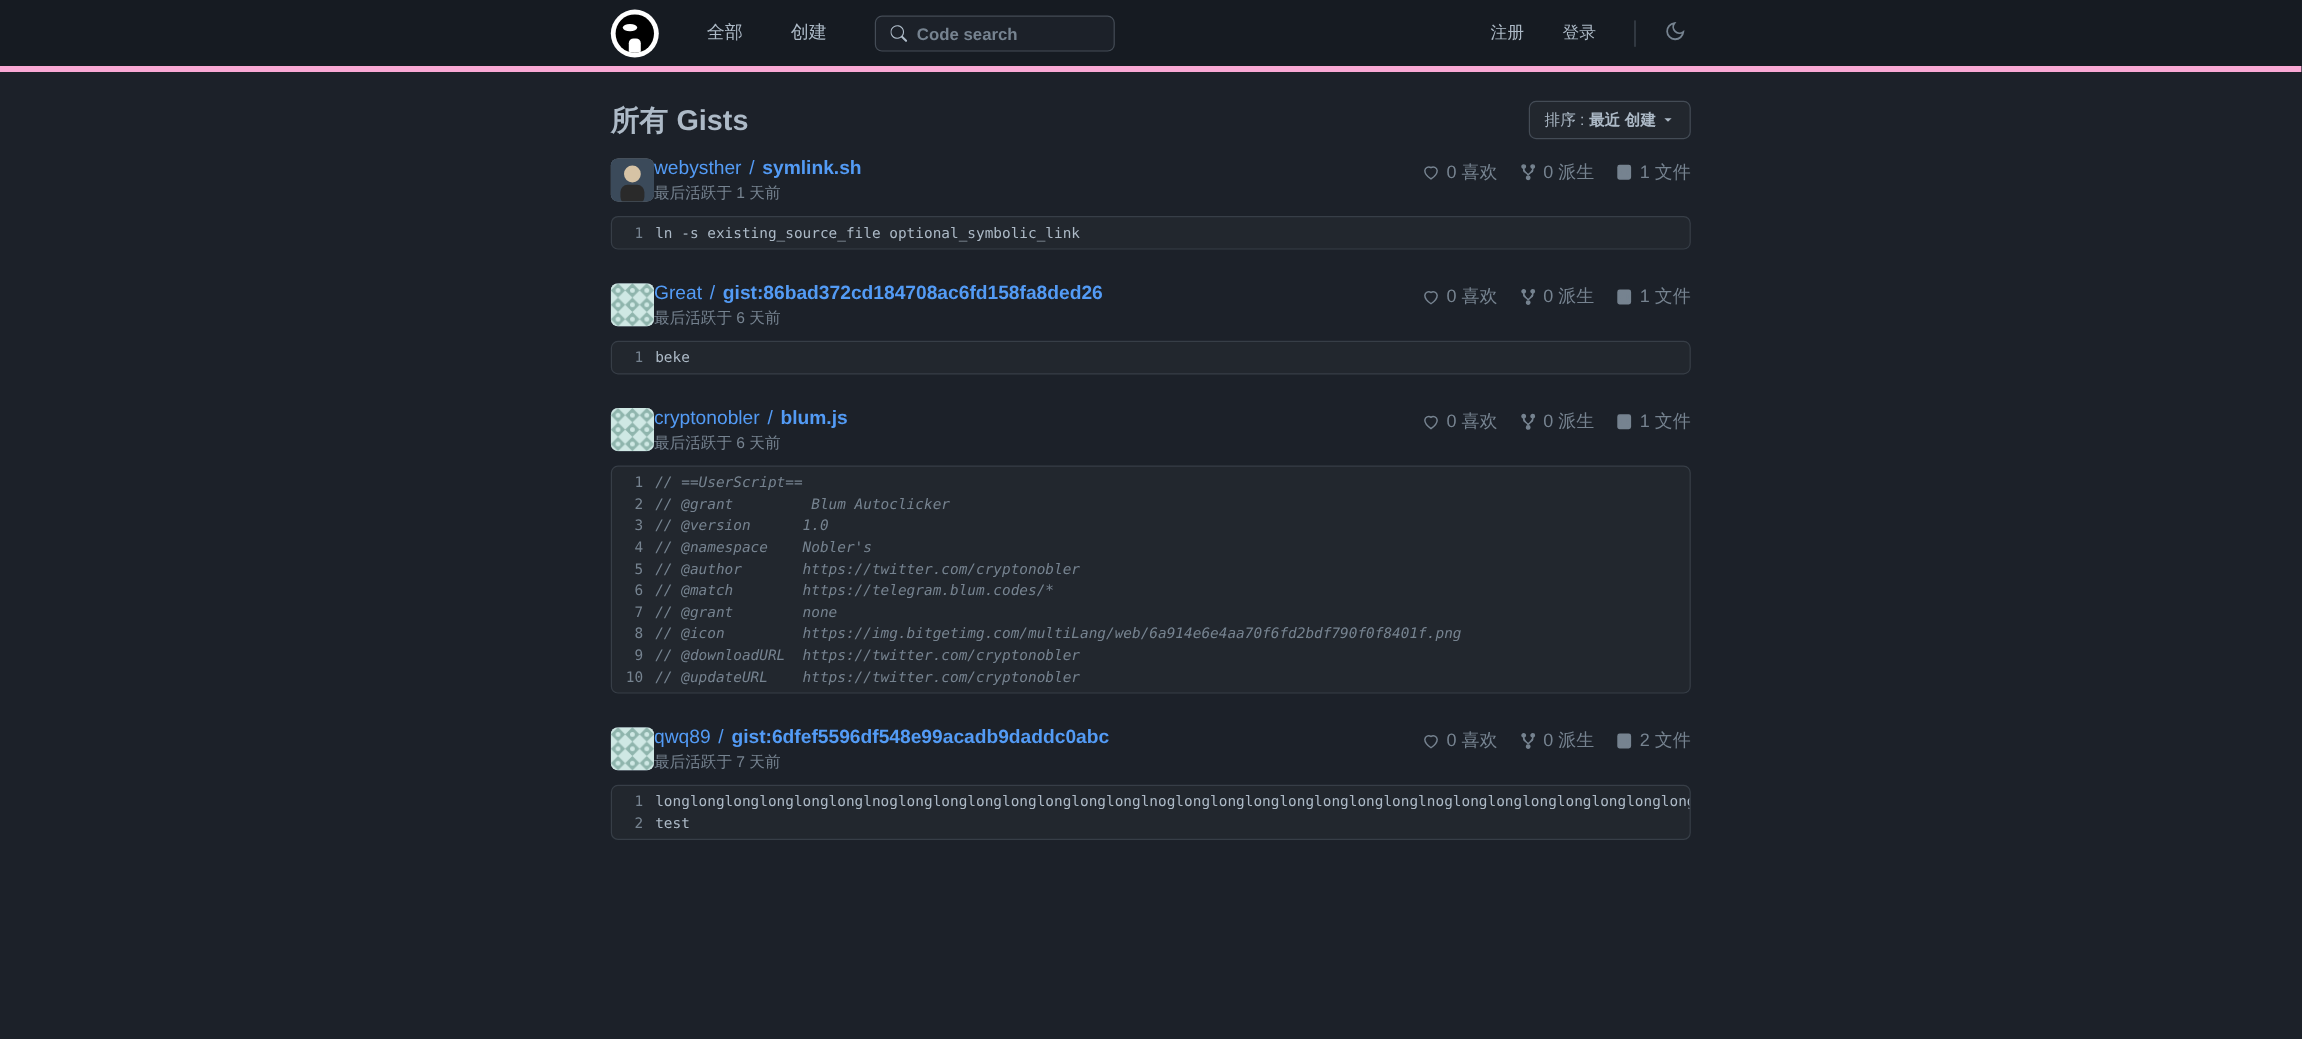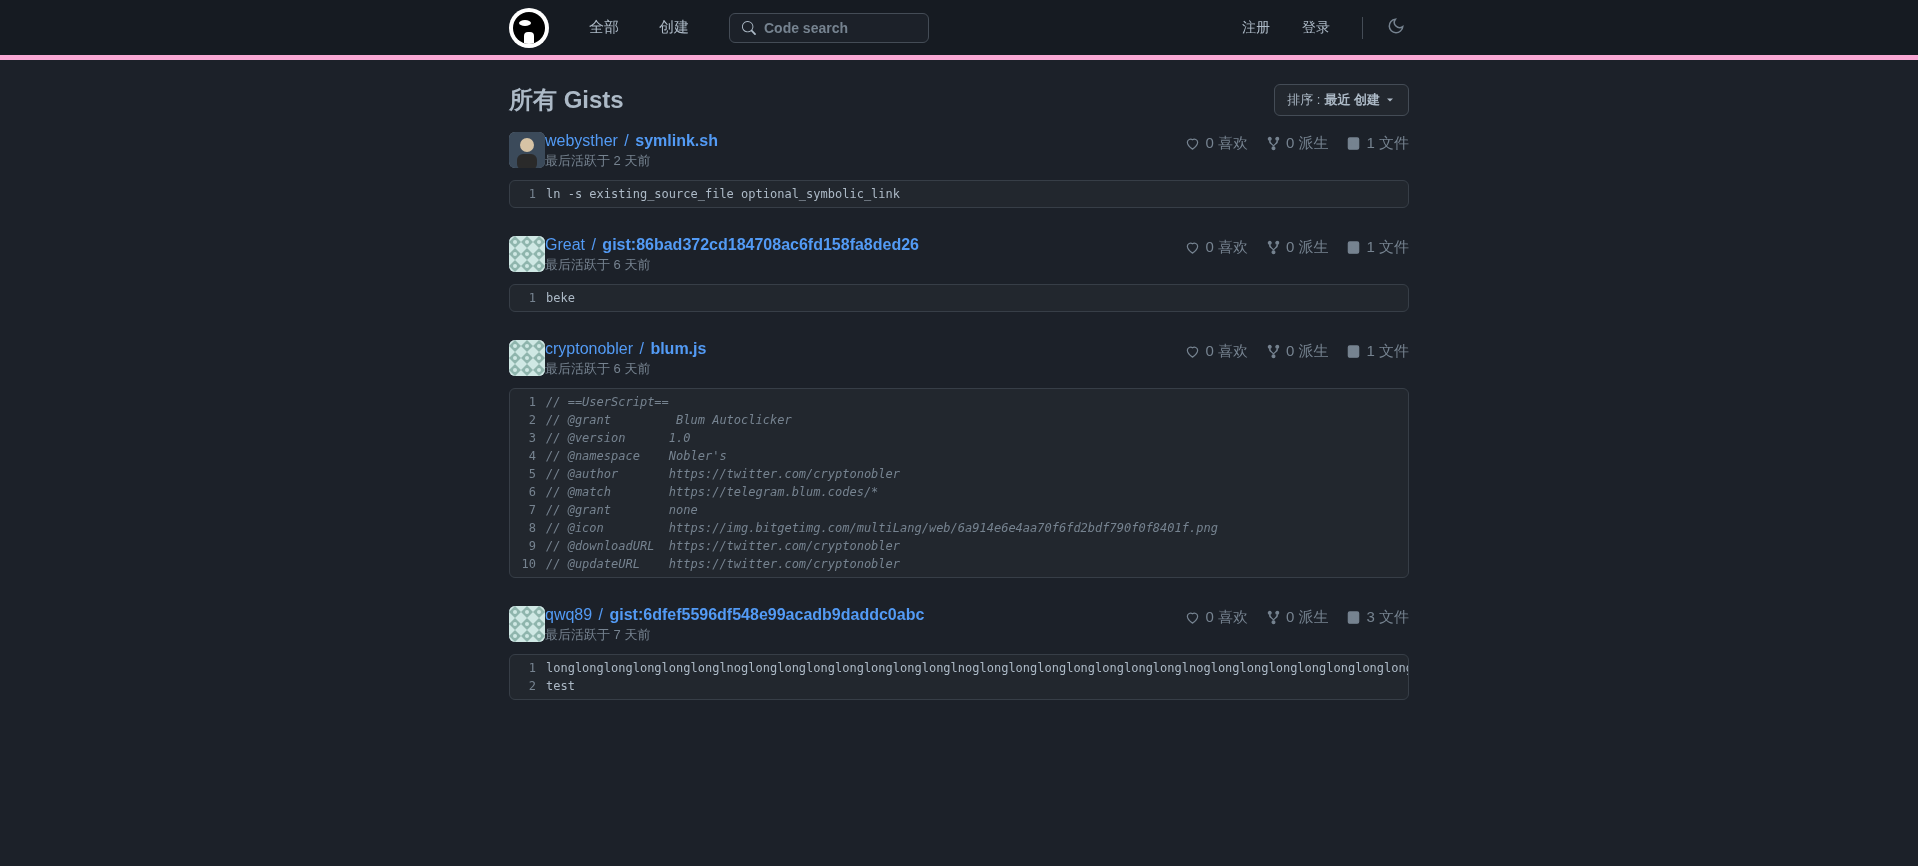--- a/index.html
+++ b/index.html
@@ -253,21 +253,21 @@
         <div class="gist-header">
           <a class="avatar">
             <svg viewBox="0 0 36 36">
               <rect width="36" height="36" fill="#3b4a5a"></rect>
               <circle cx="18" cy="13" r="7" fill="#d6c3a5"></circle>
               <rect x="8" y="22" width="20" height="16" rx="6" fill="#2a2a2a"></rect>
             </svg>
           </a>
           <div class="gist-meta">
             <div class="gist-title"><a>webysther</a><span class="sep"> / </span><a class="filename">symlink.sh</a></div>
-            <div class="gist-activity">最后活跃于 2 天前</div>
+            <div class="gist-activity">最后活跃于 1 天前</div>
           </div>
           <div class="gist-stats">
             <span class="stat">
               <svg class="icon" viewBox="0 0 16 16">
                 <path fill="none" stroke="currentColor" stroke-width="1.3" d="M8 14s-5.5-3.5-5.5-7.5A3.5 3.5 0 0 1 8 4a3.5 3.5 0 0 1 5.5 2.5C13.5 10.5 8 14 8 14z"></path>
               </svg>
               <span>0 喜欢</span>
             </span>
             <span class="stat">
               <svg class="icon" viewBox="0 0 16 16" fill="none" stroke="currentColor" stroke-width="1.3">
@@ -445,21 +445,21 @@
                 <path d="M4 4.5v2c0 2 4 2 4 4.5M12 4.5v2c0 2-4 2-4 4.5"></path>
               </svg>
               <span>0 派生</span>
             </span>
             <span class="stat">
               <svg class="icon" viewBox="0 0 16 16" fill="none" stroke="currentColor" stroke-width="1.3">
                 <rect x="2.5" y="2" width="11" height="12" rx="1.5"></rect>
                 <polyline points="6,6 4.5,8 6,10"></polyline>
                 <polyline points="10,6 11.5,8 10,10"></polyline>
               </svg>
-              <span>3 文件</span>
+              <span>2 文件</span>
             </span>
           </div>
         </div>
         <div class="codebox">
           <div class="code-line">
             <div class="ln">1</div>
             <div class="code">longlonglonglonglonglonglnoglonglonglonglonglonglonglonglnoglonglonglonglonglonglonglonglnoglonglonglonglonglonglonglonglnoglonglonglonglonglonglonglonglnolonglonglonglonglonglonglonglo</div>
           </div>
           <div class="code-line">
             <div class="ln">2</div>

